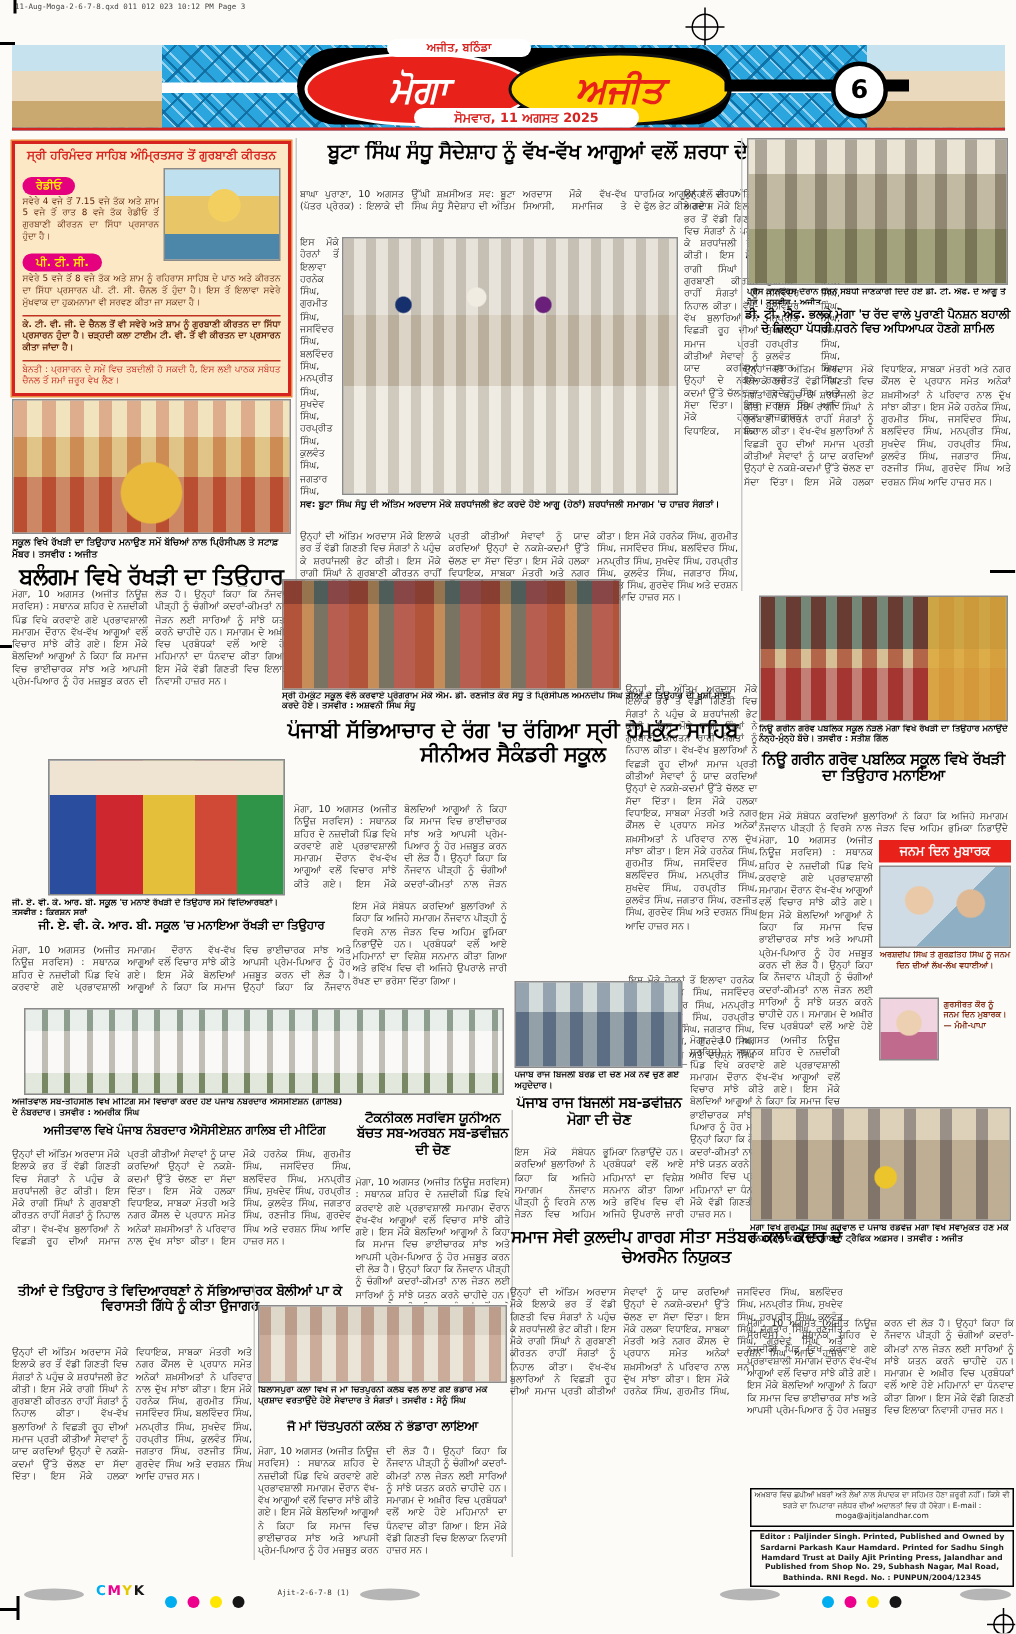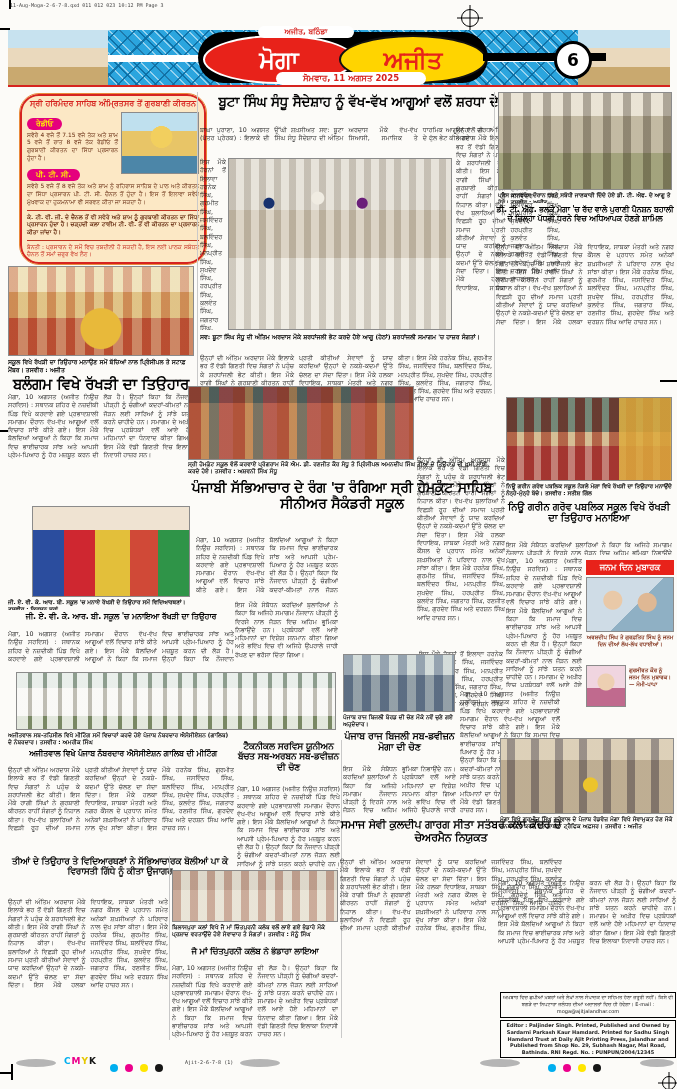--- a/index.html
+++ b/index.html
@@ -15,21 +15,21 @@
   .photo{border:1px solid #8b8b8b;}
   .vr{background:#c9c9c9;width:1px;}
   
   .mast{background:
       repeating-linear-gradient(45deg, rgba(10,105,158,.85) 0 1.5px, transparent 1.5px 13px),
       repeating-linear-gradient(-45deg, rgba(10,105,158,.85) 0 1.5px, transparent 1.5px 13px),
       repeating-linear-gradient(45deg, rgba(255,255,255,.5) 5px 6.5px, transparent 6.5px 13px),
       #2ba5de;
       border-bottom:2px solid #d6231f;overflow:visible;}
   .mast .stripe{position:absolute;left:0;right:0;top:25px;height:7px;background:#fff;}
-  .capsule{position:absolute;left:190px;top:2px;width:290px;height:51px;background:#000;border-radius:27px;}
+  .capsule{position:absolute;left:190px;top:2px;width:290px;height:51px;background:#000;border-radius:27px;font-style:italic;}
   .oval{position:absolute;border-radius:50%;display:flex;align-items:center;justify-content:center;font-weight:bold;}
   .oval-red{left:5px;top:3px;width:148px;height:45px;background:#e8221a;border:2px solid #fff;color:#fff;font-size:24px;}
   .oval-yel{left:141px;top:3px;width:144px;height:45px;background:#ffd400;border:2px solid #111;color:#e8221a;font-size:24px;}
   .pill{position:absolute;background:#fff;border-radius:8px;color:#d6231f;font-weight:bold;
         display:flex;align-items:center;justify-content:center;}
   .pgcirc{position:absolute;background:#fff;border:3px solid #000;border-radius:50%;
         display:flex;align-items:center;justify-content:center;font-weight:bold;font-size:17px;color:#000;}
   .blk{position:absolute;background:#000;}
   .ph-temple{background:linear-gradient(180deg,#c7e2ef 0 32%,#ead9bd 32% 68%,#c9a96f 68%);}
   .ph-golden{background:radial-gradient(circle at 52% 40%, #f2cf5e 0 20%, transparent 21%),
@@ -120,21 +120,21 @@
       <div class="oval oval-red">ਮੋਗਾ</div>
       <div class="oval oval-yel">ਅਜੀਤ</div>
     </div>
     <div class="pill" style="left:250px;top:-4px;width:96px;height:12px;font-size:7.5px;">ਅਜੀਤ, ਬਠਿੰਡਾ</div>
     <div class="pill" style="left:268px;top:42px;width:150px;height:13px;font-size:8.5px;">ਸੋਮਵਾਰ, 11 ਅਗਸਤ 2025</div>
     <div class="blk" style="left:475px;top:23px;width:80px;height:8px;"></div>
     <div class="blk" style="left:580px;top:23px;width:18px;height:8px;"></div>
     <div class="pgcirc" style="left:546px;top:11px;width:32px;height:32px;">6</div>
   </div>
 
-  <div class="abs rbox" style="left:20px;top:94px;width:186px;height:170px;border-radius:19px;">
+  <div class="abs rbox" style="left:8px;top:94px;width:186px;height:170px;">
     <div class="ttl">ਸ੍ਰੀ ਹਰਿਮੰਦਰ ਸਾਹਿਬ ਅੰਮ੍ਰਿਤਸਰ ਤੋਂ ਗੁਰਬਾਣੀ ਕੀਰਤਨ</div>
     <div class="photo ph-golden" style="float:right;width:76px;height:60px;margin:1px 0 2px 3px;"></div>
     <span class="rpill">ਰੇਡੀਓ</span>
     <div class="rtx">ਸਵੇਰੇ 4 ਵਜੇ ਤੋਂ 7.15 ਵਜੇ ਤੱਕ ਅਤੇ ਸ਼ਾਮ 5 ਵਜੇ ਤੋਂ ਰਾਤ 8 ਵਜੇ ਤੱਕ ਰੇਡੀਓ ਤੋਂ ਗੁਰਬਾਣੀ ਕੀਰਤਨ ਦਾ ਸਿੱਧਾ ਪ੍ਰਸਾਰਨ ਹੁੰਦਾ ਹੈ।</div>
     <span class="rpill">ਪੀ. ਟੀ. ਸੀ.</span>
     <div class="rtx">ਸਵੇਰੇ 5 ਵਜੇ ਤੋਂ 8 ਵਜੇ ਤੱਕ ਅਤੇ ਸ਼ਾਮ ਨੂੰ ਰਹਿਰਾਸ ਸਾਹਿਬ ਦੇ ਪਾਠ ਅਤੇ ਕੀਰਤਨ ਦਾ ਸਿੱਧਾ ਪ੍ਰਸਾਰਨ ਪੀ. ਟੀ. ਸੀ. ਚੈਨਲ ਤੋਂ ਹੁੰਦਾ ਹੈ। ਇਸ ਤੋਂ ਇਲਾਵਾ ਸਵੇਰੇ ਮੁੱਖਵਾਕ ਦਾ ਹੁਕਮਨਾਮਾ ਵੀ ਸਰਵਣ ਕੀਤਾ ਜਾ ਸਕਦਾ ਹੈ।</div>
     <div class="rdiv"></div>
     <div class="rtx" style="font-weight:bold;">ਕੇ. ਟੀ. ਵੀ. ਜੀ. ਦੇ ਚੈਨਲ ਤੋਂ ਵੀ ਸਵੇਰੇ ਅਤੇ ਸ਼ਾਮ ਨੂੰ ਗੁਰਬਾਣੀ ਕੀਰਤਨ ਦਾ ਸਿੱਧਾ ਪ੍ਰਸਾਰਨ ਹੁੰਦਾ ਹੈ। ਚੜ੍ਹਦੀ ਕਲਾ ਟਾਈਮ ਟੀ. ਵੀ. ਤੋਂ ਵੀ ਕੀਰਤਨ ਦਾ ਪ੍ਰਸਾਰਨ ਕੀਤਾ ਜਾਂਦਾ ਹੈ।</div>
     <div class="rdiv"></div>
     <div class="rtx" style="color:#c01d12;">ਬੇਨਤੀ : ਪ੍ਰਸਾਰਨ ਦੇ ਸਮੇਂ ਵਿਚ ਤਬਦੀਲੀ ਹੋ ਸਕਦੀ ਹੈ, ਇਸ ਲਈ ਪਾਠਕ ਸਬੰਧਤ ਚੈਨਲ ਤੋਂ ਸਮਾਂ ਜ਼ਰੂਰ ਵੇਖ ਲੈਣ।</div>

